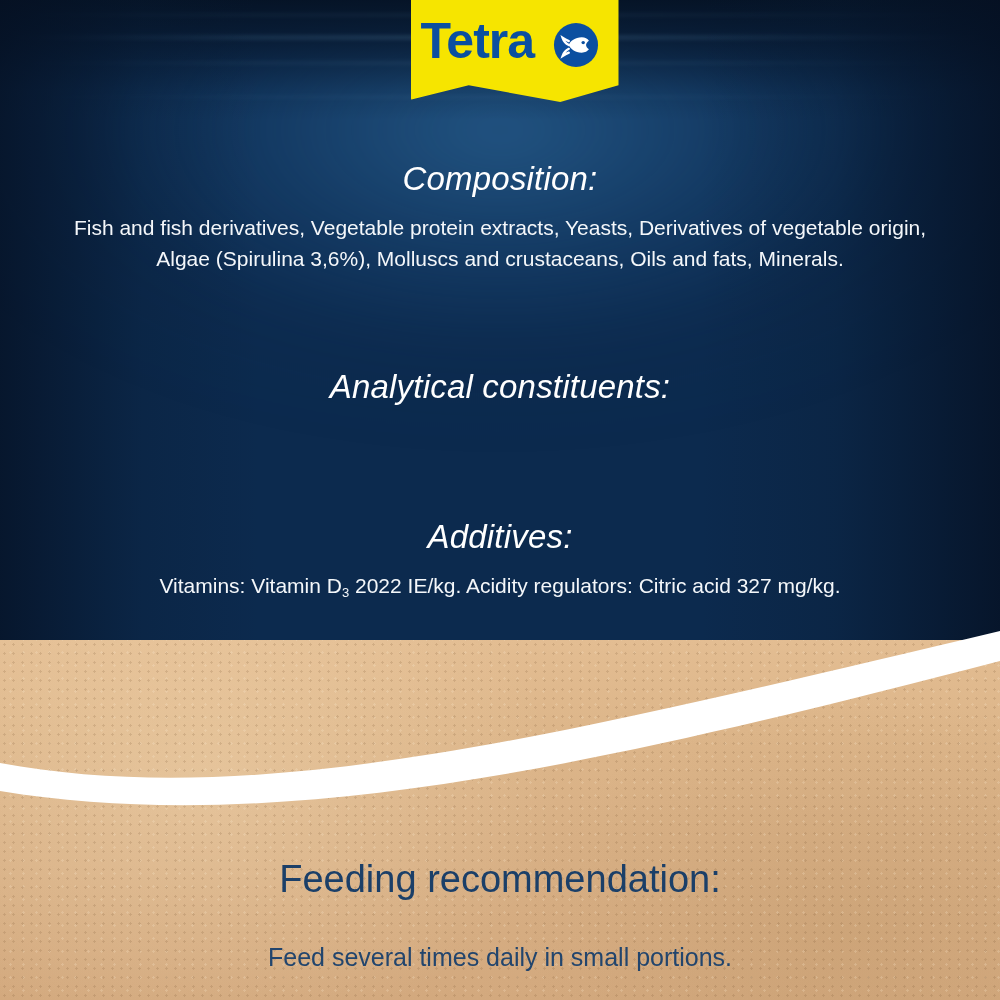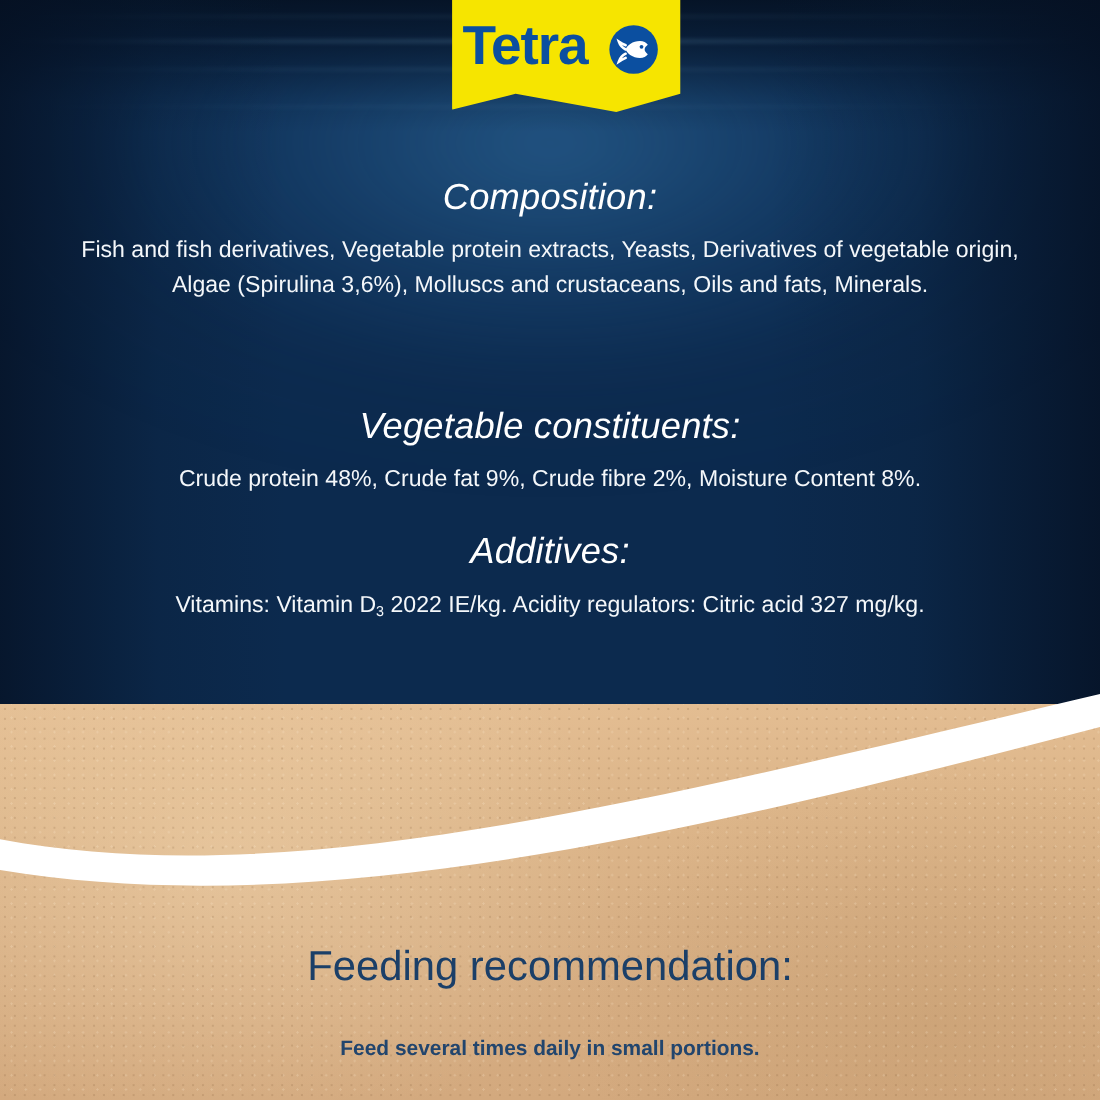--- a/index.html
+++ b/index.html
@@ -186,34 +186,34 @@
   }
   .narrow { width: 880px; margin: 0 auto; }
   sub { font-size: 0.62em; vertical-align: -0.3em; }
 
   .comp { top: 158px; }
   .comp .body { margin-top: 14px; }
 
   .ana { top: 366px; }
   .ana .body { margin-top: 14px; }
 
-  .add { top: 480px; }
+  .add { top: 516px; }
   .add .body { margin-top: 14px; text-align: center; }
 
   .feed { top: 858px; }
   .feed .heading-dark {
     color: #1b3f68;
     font-size: 38px;
     font-weight: normal;
   }
   .feed .body-dark {
     color: #22456d;
-    font-size: 19px;
+    font-size: 25px;
     margin-top: 42px;
-    font-weight: bold;
+    font-weight: normal;
   }
 </style>
 </head>
 <body>
 
 <div id="page">
 
   <div class="water">
     <div class="water-grad"></div>
     <div class="water-glow"></div>
@@ -245,22 +245,21 @@
   </div>
 
   <div class="content">
 
     <div class="block comp">
       <div class="heading">Composition:</div>
       <div class="body narrow">Fish and fish derivatives, Vegetable protein extracts, Yeasts, Derivatives of vegetable origin, Algae (Spirulina 3,6%), Molluscs and crustaceans, Oils and fats, Minerals.</div>
     </div>
 
     <div class="block ana">
-      <div class="heading">Vegetable constituents:</div>
-      <div class="body narrow">Crude protein 48%, Crude fat 9%, Crude fibre 2%, Moisture Content 8%.</div>
+      <div class="heading">Analytical constituents:</div>
     </div>
 
     <div class="block add">
       <div class="heading">Additives:</div>
       <div class="body narrow"><span>Vitamins: Vitamin D</span><sub>3</sub><span> 2022 IE/kg. Acidity regulators: Citric acid 327 mg/kg.</span></div>
     </div>
 
     <div class="block feed">
       <div class="heading-dark">Feeding recommendation:</div>
       <div class="body-dark">Feed several times daily in small portions.</div>

